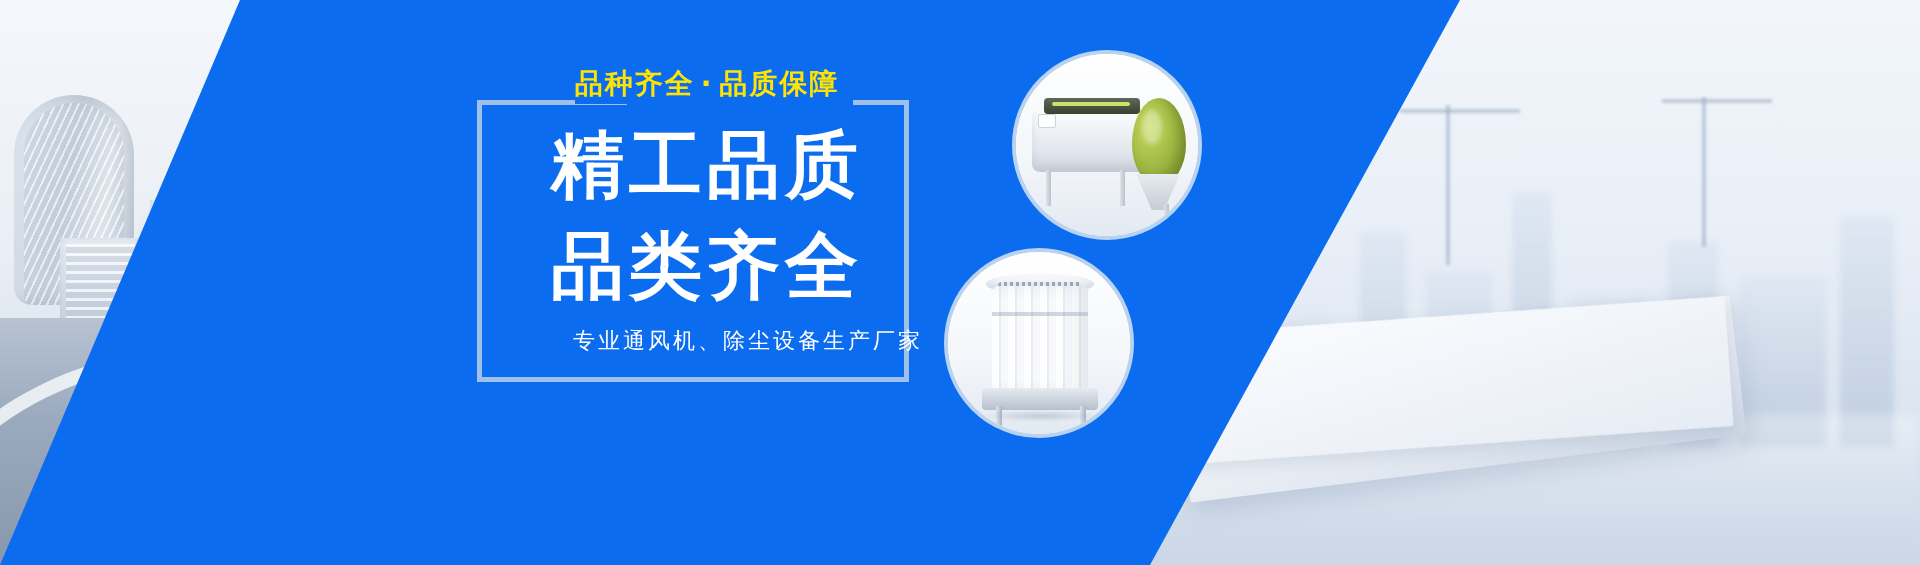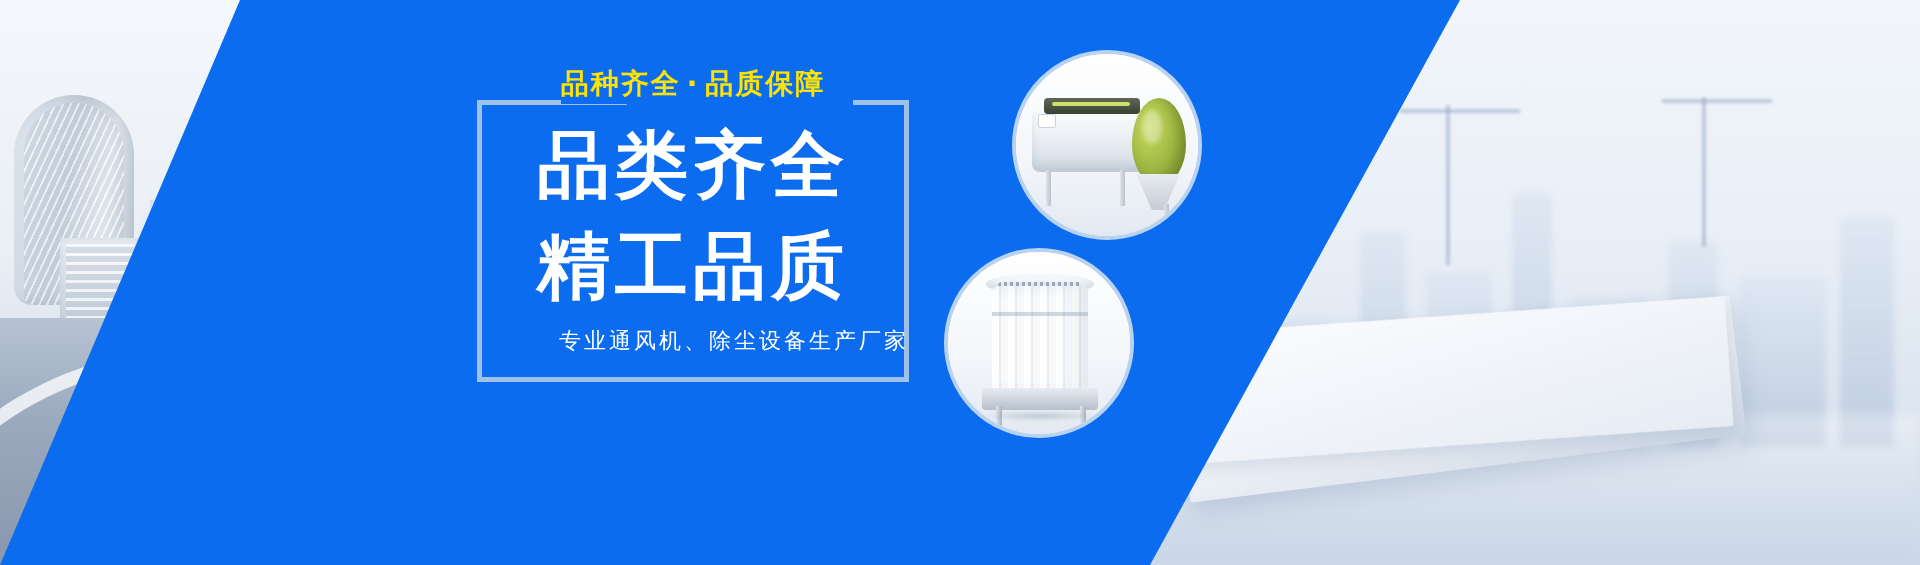--- a/index.html
+++ b/index.html
@@ -185,21 +185,21 @@
   .br-seg{ position:absolute; background:#9fc0e8; }
   .br-top-left   { left:0;    top:0;    width:150px; height:5px; }
   .br-top-right  { right:0;   top:0;    width:56px;  height:5px; }
   .br-left       { left:0;    top:0;    width:5px;   height:282px; }
   .br-right      { right:0;   top:0;    width:5px;   height:282px; }
   .br-bottom     { left:0;    bottom:0; width:432px; height:5px; }
 
   
   .text-block{
     position:absolute;
-    left:477px; top:70px;
+    left:491px; top:70px;
     width:432px;
     text-align:center;
     z-index:6;
   }
   .tagline{
     color:#ffe400;
     font-size:28px;
     font-weight:700;
     letter-spacing:2px;
     line-height:1;
@@ -423,22 +423,22 @@
     <div class="br-seg br-top-right"></div>
     <div class="br-seg br-left"></div>
     <div class="br-seg br-right"></div>
     <div class="br-seg br-bottom"></div>
   </div>
 
   <div class="text-block">
     <div class="tagline">
       <span>品种齐全</span><span class="dot">·</span><span>品质保障</span>
     </div>
+    <div class="title">精工品质</div>
     <div class="title">品类齐全</div>
-    <div class="title">精工品质</div>
     <div class="subtitle">专业通风机、除尘设备生产厂家</div>
   </div>
 
   <div class="circle circle-top">
     <div class="c-bg"></div>
     <div class="sep-body"></div>
     <div class="sep-panel"></div>
     <div class="sep-top"></div>
     <div class="sep-head"></div>
     <div class="sep-cone"></div>

